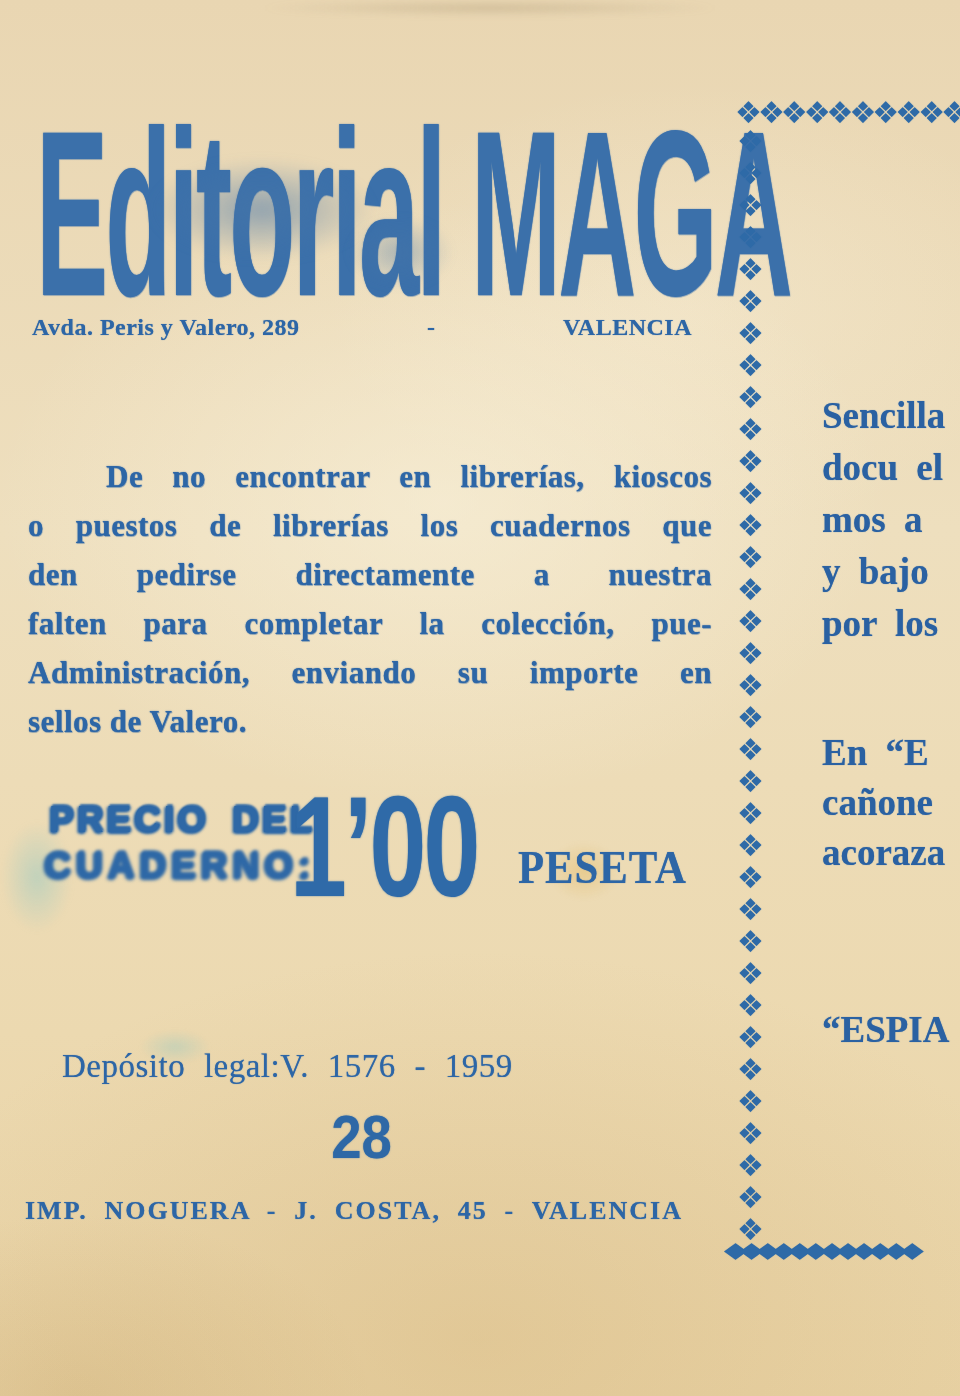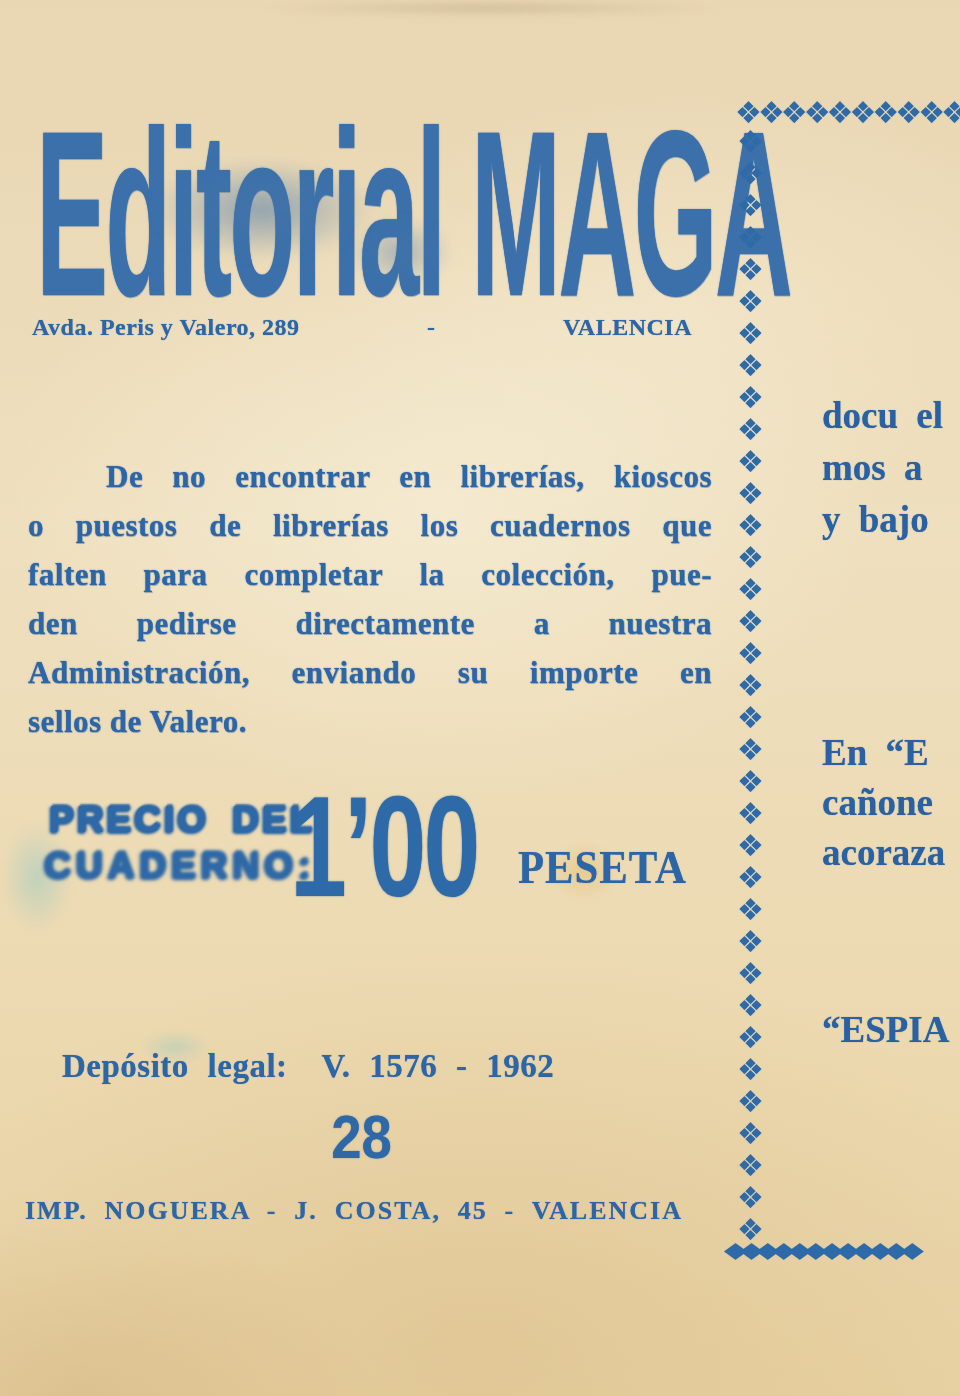--- a/index.html
+++ b/index.html
@@ -88,22 +88,22 @@
   }
   .price-currency{
     position:absolute;left:518px;top:845px;
     font-weight:bold;font-size:46px;line-height:1;letter-spacing:1px;
     transform:scaleX(.93);transform-origin:top left;white-space:nowrap;
     filter:blur(.3px);
   }
 
   
   .deposito{
-    position:absolute;left:62px;top:1048px;display:flex;gap:34px;
-    font-weight:bold;font-size:33px;letter-spacing:.5px;word-spacing:10px;
+    position:absolute;left:62px;top:1048px;display:flex;
+    font-weight:normal;font-size:33px;letter-spacing:.5px;word-spacing:10px;
     white-space:nowrap;filter:blur(.25px);
   }
   .issue-wrap{position:absolute;left:0;top:1106px;width:722px;text-align:center;}
   .issue{
     display:inline-block;font-family:"Liberation Sans",sans-serif;font-weight:bold;
     font-size:62px;line-height:1;color:#2e68a6;transform:scaleX(.88);
     text-shadow:0 0 1.5px rgba(46,104,166,.8);filter:blur(.3px);
   }
   .imprint{
     position:absolute;left:25px;top:1196px;width:658px;
@@ -156,52 +156,54 @@
 
   <div class="address ink">
     <span>Avda. Peris y Valero, 289</span>
     <span>-</span>
     <span>VALENCIA</span>
   </div>
 
   <div class="order-note ink">
     <div class="jline first">De no encontrar en librerías, kioscos</div>
     <div class="jline">o puestos de librerías los cuadernos que</div>
+    <div class="jline">den pedirse directamente a nuestra</div>
     <div class="jline">falten para completar la colección, pue-</div>
-    <div class="jline">den pedirse directamente a nuestra</div>
     <div class="jline">Administración, enviando su importe en</div>
     <div class="jline last">sellos de Valero.</div>
   </div>
 
   <div class="price-label">
     <div class="overprint">PRECIO DEL</div>
     <div class="overprint overprint-xx">CUADERNO:</div>
   </div>
   <div class="price-amount">1’00</div>
   <div class="price-currency ink">PESETA</div>
 
   <div class="deposito ink">
     <span>Depósito legal:</span>
-    <span>V. 1576 - 1962</span>
+    <span>V. 1576 - 1959</span>
   </div>
 
   <div class="issue-wrap">
     <span class="issue">28</span>
   </div>
 
   <div class="imprint ink">IMP. NOGUERA - J. COSTA, 45 - VALENCIA</div>
 
   <div class="chain chain-top">❖❖❖❖❖❖❖❖❖❖❖</div>
   <div class="chain chain-left">❖❖❖❖❖❖❖❖❖❖❖❖❖❖❖❖❖❖❖❖❖❖❖❖❖❖❖❖❖❖❖❖❖❖❖❖❖❖❖❖❖</div>
   <div class="chain chain-bottom">◆◆◆◆◆◆◆◆◆◆◆◆</div>
 
   <div class="rp rp-b1">
+    <div>Sencilla</div>
     <div>docu el</div>
     <div>mos a</div>
     <div>y bajo</div>
+    <div>por los</div>
   </div>
   <div class="rp rp-b2">
     <div>En “E</div>
     <div>cañone</div>
     <div>acoraza</div>
   </div>
   <div class="rp rp-b3">
     <div>“ESPIA</div>
   </div>
 

